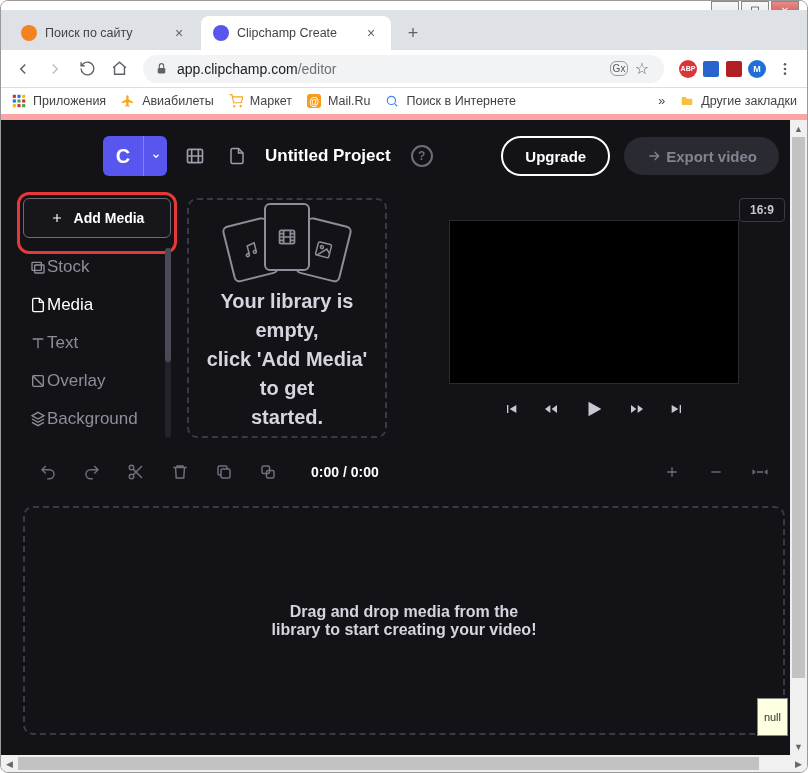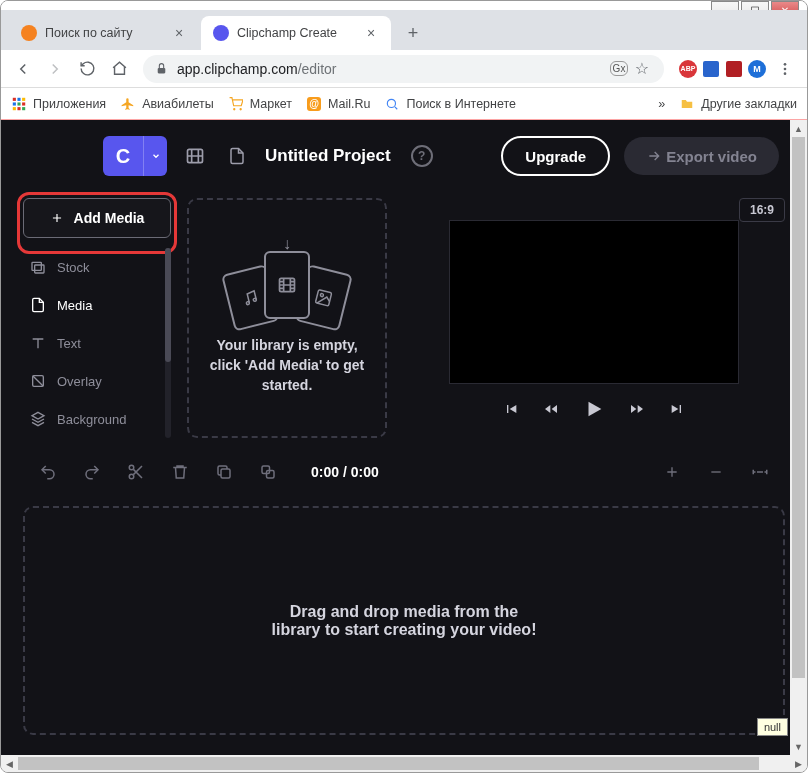--- a/index.html
+++ b/index.html
@@ -27,21 +27,21 @@
 .addrbar { flex: 1; height: 28px; background: #f1f3f4; border-radius: 14px; display: flex; align-items: center; padding: 0 12px; gap: 8px; margin: 0 6px; }
 .addrbar .lock { width: 14px; height: 14px; }
 .addrbar .url { flex: 1; font-size: 14px; color: #202124; display: flex; }
 .addrbar .url .domain { color: #202124; }
 .addrbar .url .path { color: #6e7276; }
 .addr-icons { display: flex; gap: 3px; margin-left: 4px; }
 .addr-icons .addr-ext { width: 20px; height: 20px; display: flex; align-items: center; justify-content: center; }
 .ext-badge { width: 18px; height: 18px; border-radius: 50%; display: flex; align-items: center; justify-content: center; font-size: 9px; font-weight: bold; color: #fff; }
 
 
-.bookmarks { height: 32px; border-bottom: 1px solid #fca5a5; display: flex; align-items: center; padding: 0 10px; gap: 14px; font-size: 12.5px; color: #424345; }
+.bookmarks { height: 32px; border-bottom: 6px solid #fca5a5; display: flex; align-items: center; padding: 0 10px; gap: 14px; font-size: 12.5px; color: #424345; }
 .bookmark { display: flex; align-items: center; gap: 6px; white-space: nowrap; }
 .bookmark .bicon { width: 16px; height: 16px; display: flex; align-items: center; justify-content: center; }
 .bookmarks .spacer { flex: 1; }
 
 
 .app { background: #121217; height: calc(100% - 9px - 40px - 38px - 32px - 17px); color: #e8e8ef; position: relative; overflow: hidden; display: flex; flex-direction: column; padding: 0 22px; }
 .app-scroll { position: absolute; right: 0; top: 0; bottom: 0; width: 17px; background: #f0f0f0; display: flex; flex-direction: column; }
 .app-scroll .arrow { height: 17px; background: #f0f0f0; display:flex;align-items:center;justify-content:center; color:#666; font-size:9px;}
 .app-scroll .track { flex: 1; position: relative; }
 .app-scroll .thumb { position: absolute; left: 2px; right: 2px; top: 0; height: 90%; background: #c2c2c2; border-radius: 0; }
@@ -59,54 +59,54 @@
 .export-btn { height: 38px; padding: 0 22px; border-radius: 20px; background: #2a2a33; color: #838391; font-weight: 700; font-size: 15px; display: flex; align-items: center; gap: 4px; }
 
 
 .editor-row { display: flex; gap: 16px; height: 240px; margin-top: 6px; }
 .sidebar { width: 148px; display: flex; flex-direction: column; position: relative; }
 .add-media-wrap { position: relative; }
 .add-media { height: 40px; border: 1px solid #6b6b76; border-radius: 6px; display: flex; align-items: center; justify-content: center; gap: 10px; font-size: 14px; font-weight: 600; color: #fff; background: #16161b; margin-bottom: 10px; }
 .add-media-highlight { position: absolute; inset: -6px; border: 3px solid #e53838; border-radius: 12px; pointer-events: none; }
 .side-list { flex: 1; overflow: hidden; display: flex; }
 .side-items { flex: 1; display: flex; flex-direction: column; }
-.side-item { height: 38px; display: flex; align-items: center; gap: 10px; padding-left: 6px; font-size: 13px; color: #8e8e9a; position: relative; }
+.side-item { height: 38px; display: flex; align-items: center; padding-left: 6px; font-size: 17px; color: #8e8e9a; position: relative; }
 .side-item.active { color: #fff; }
 .side-item.active::before { content: ""; position: absolute; left: -22px; top: 6px; bottom: 6px; width: 3px; background: #5856ee; border-radius: 2px; }
 .side-item .sicon { width: 18px; height: 18px; display: flex; align-items: center; justify-content: center; color: inherit; }
 .side-scroll { width: 6px; background: #22222a; border-radius: 3px; position: relative; margin-left: 4px; }
 .side-scroll .sthumb { position: absolute; left: 0; right: 0; top: 0; height: 60%; background: #4a4a56; border-radius: 3px; }
 
 .library { width: 200px; border: 2px dashed #3a3a46; border-radius: 10px; display: flex; flex-direction: column; align-items: center; justify-content: center; padding: 14px; text-align: center; color: #d5d5df; }
 .lib-cards { display: flex; gap: -8px; margin-bottom: 14px; position: relative; height: 80px; width: 140px; justify-content: center; align-items: flex-end; }
 .lib-cards .card { width: 46px; height: 58px; border: 2px solid #8e8e9a; border-radius: 6px; display: flex; align-items: center; justify-content: center; color: #8e8e9a; background: #121217; }
 .lib-cards .card.mid { height: 68px; z-index: 2; transform: translateY(-2px); }
 .lib-cards .card.left { transform: rotate(-14deg) translateY(6px); margin-right: -8px; }
 .lib-cards .card.right { transform: rotate(14deg) translateY(6px); margin-left: -8px; }
 .lib-arrow { position: absolute; top: -6px; left: 50%; transform: translateX(-50%); color: #8e8e9a; font-size: 16px; }
-.library .lib-text { font-size: 14px; font-weight: 600; line-height: 1.45; }
+.library .lib-text { font-size: 20px; font-weight: 600; line-height: 1.45; }
 
 .preview { flex: 1; display: flex; flex-direction: column; align-items: center; position: relative; }
 .aspect { font-size: 12px; font-weight: 700; color: #c8c8d2; padding: 4px 10px; border: 1px solid #3a3a46; border-radius: 4px; position: absolute; top: 0; right: 0; }
 .video { margin-top: 22px; width: 290px; height: 164px; background: #000; border: 1px solid #2a2a33; }
 .player { display: flex; gap: 24px; margin-top: 14px; align-items: center; color: #c8c8d2; }
 .player .pbtn { font-size: 16px; }
 .player .play { font-size: 22px; }
 
 
 .timeline-tools { height: 48px; display: flex; align-items: center; gap: 10px; padding: 0 8px; margin-top: 10px; }
 .tbtn { width: 34px; height: 34px; display: flex; align-items: center; justify-content: center; color: #6f6f7c; font-size: 16px; border-radius: 6px; }
 .timecode { font-size: 14px; font-weight: 700; color: #fff; margin-left: 16px; }
 .timeline-tools .tflex { flex: 1; }
 
 
 .timeline { flex: 1; border: 2px dashed #3a3a46; border-radius: 10px; display: flex; align-items: center; justify-content: center; text-align: center; font-size: 16px; font-weight: 600; color: #d5d5df; margin: 10px 0 20px 0; min-height: 130px; }
 
 
-.null-badge { position: absolute; right: 19px; bottom: 19px; background: #ffffe1; color: #333; font-size: 11px; padding: 2px 6px; border: 1px solid #888; margin-left: 24px; }
+.null-badge { position: absolute; right: 19px; bottom: 19px; background: #ffffe1; color: #333; font-size: 11px; padding: 12px 6px; border: 1px solid #888; margin-left: 24px; }
 .h-scroll { position: absolute; left: 0; right: 0; bottom: 0; height: 17px; background: #f0f0f0; display: flex; }
 .h-scroll .harrow { width: 17px; display:flex;align-items:center;justify-content:center;color:#666;font-size:9px;}
 .h-scroll .htrack { flex:1; position:relative; }
 .h-scroll .hthumb { position:absolute; top:2px; bottom:2px; left:0; width:96%; background:#c2c2c2; }
 svg { display: block; }
 </style>
 </head>
 <body>
 
 <div class="window">

